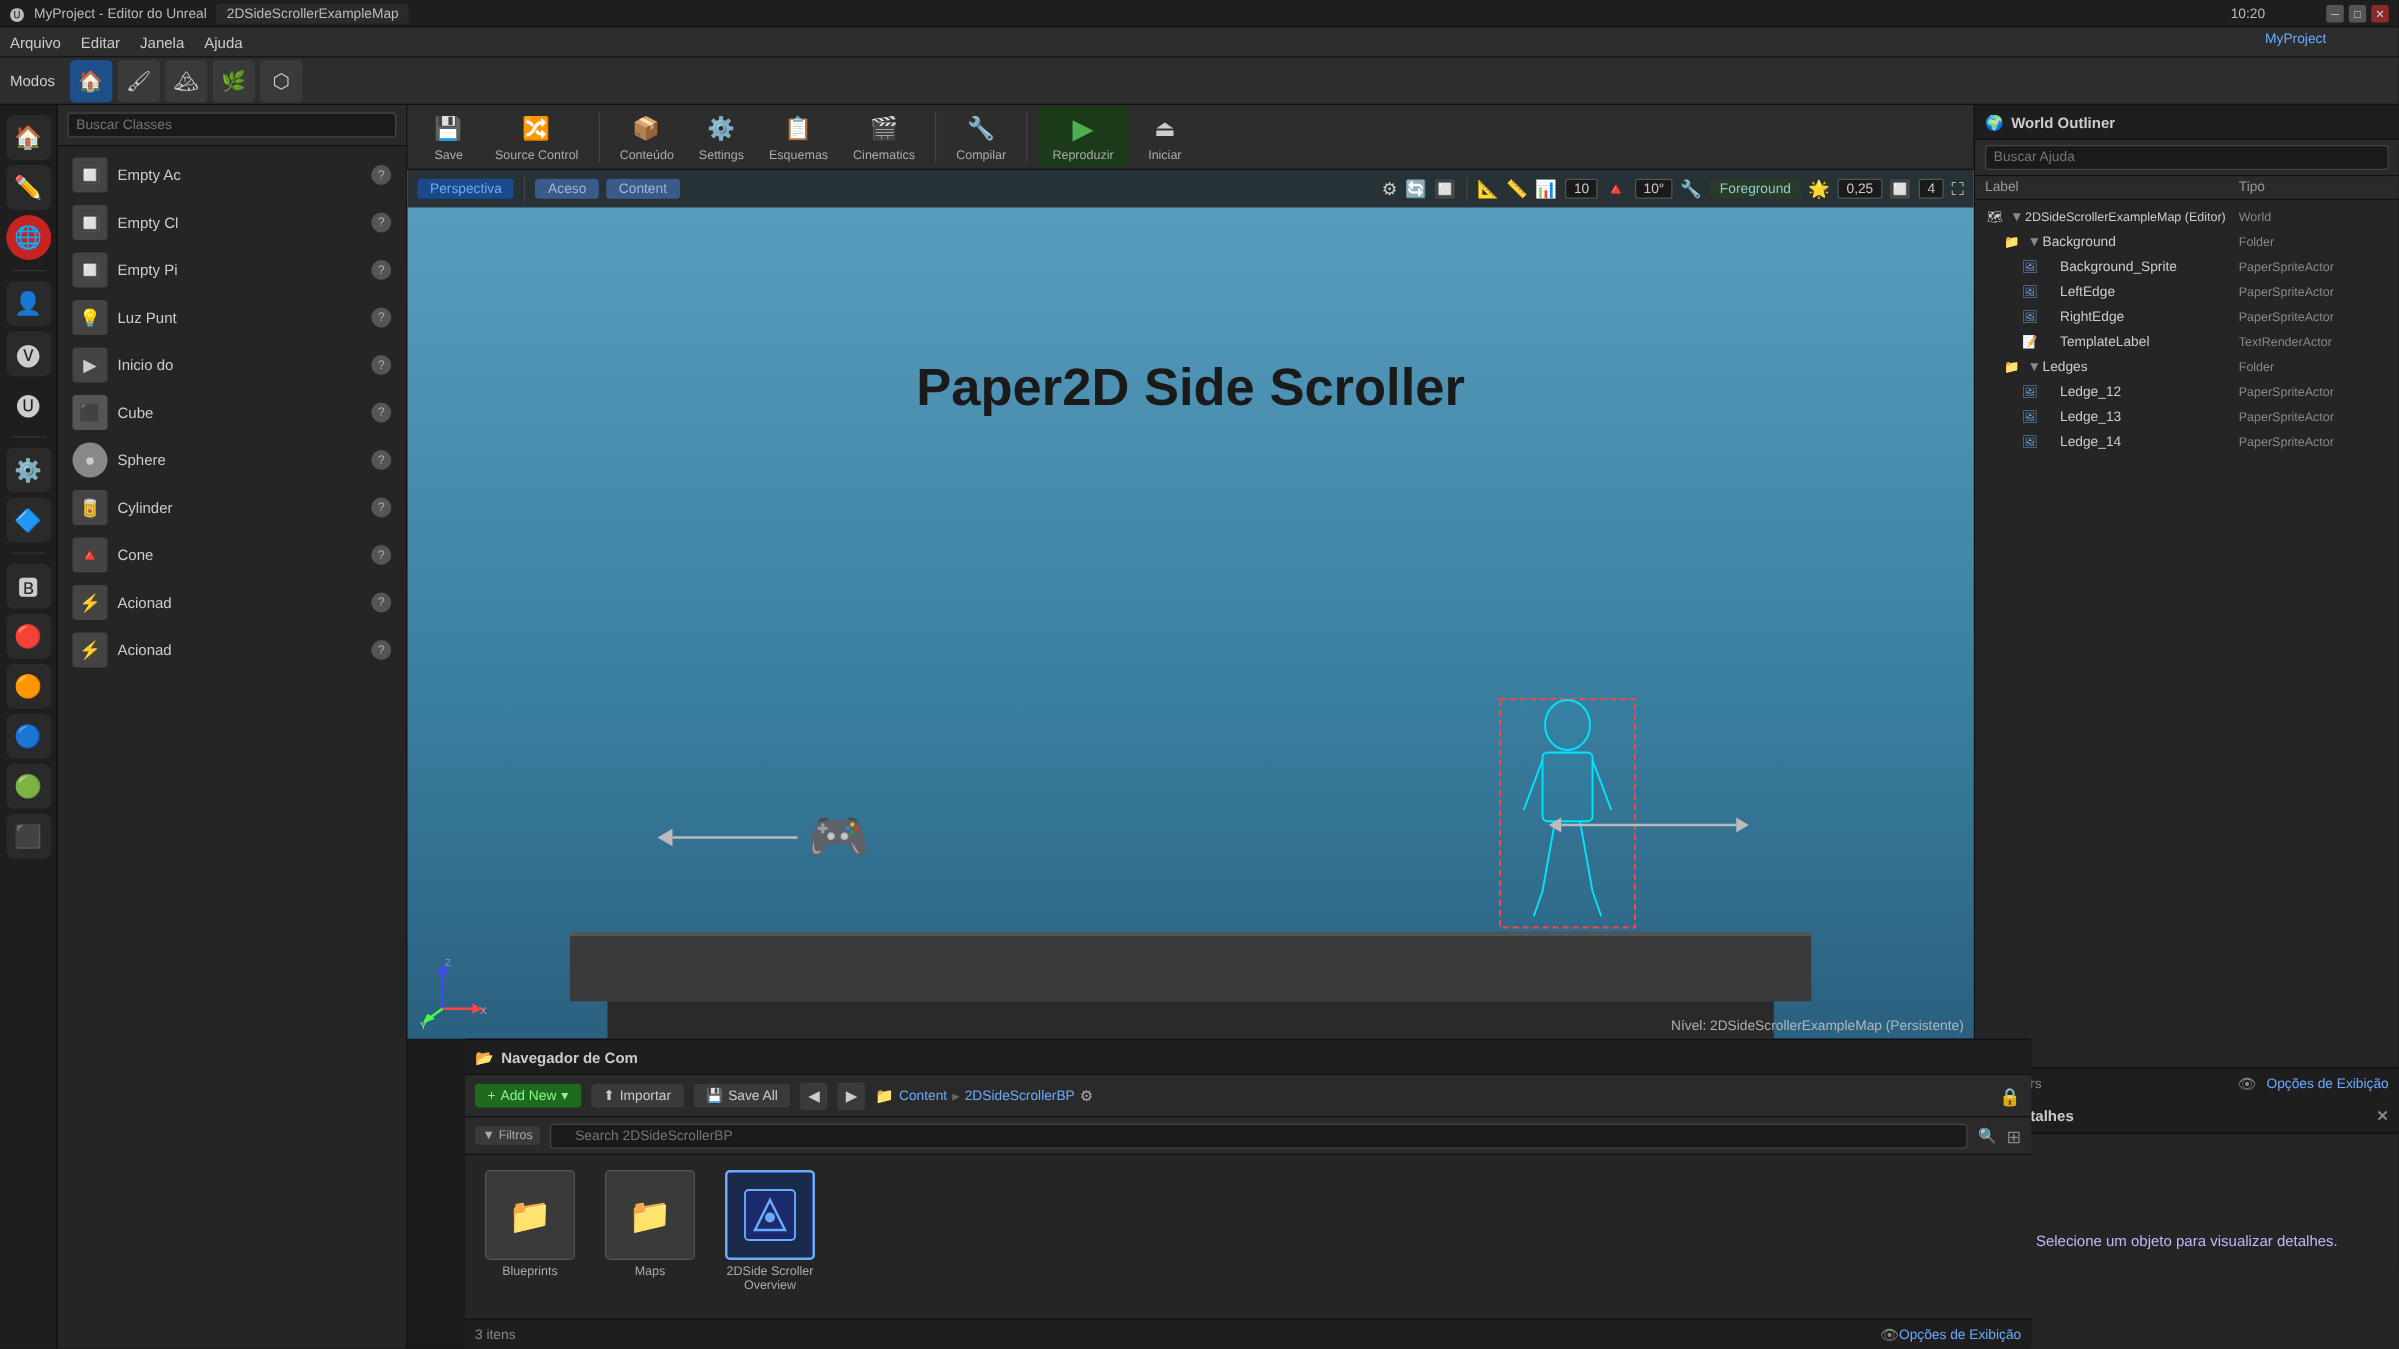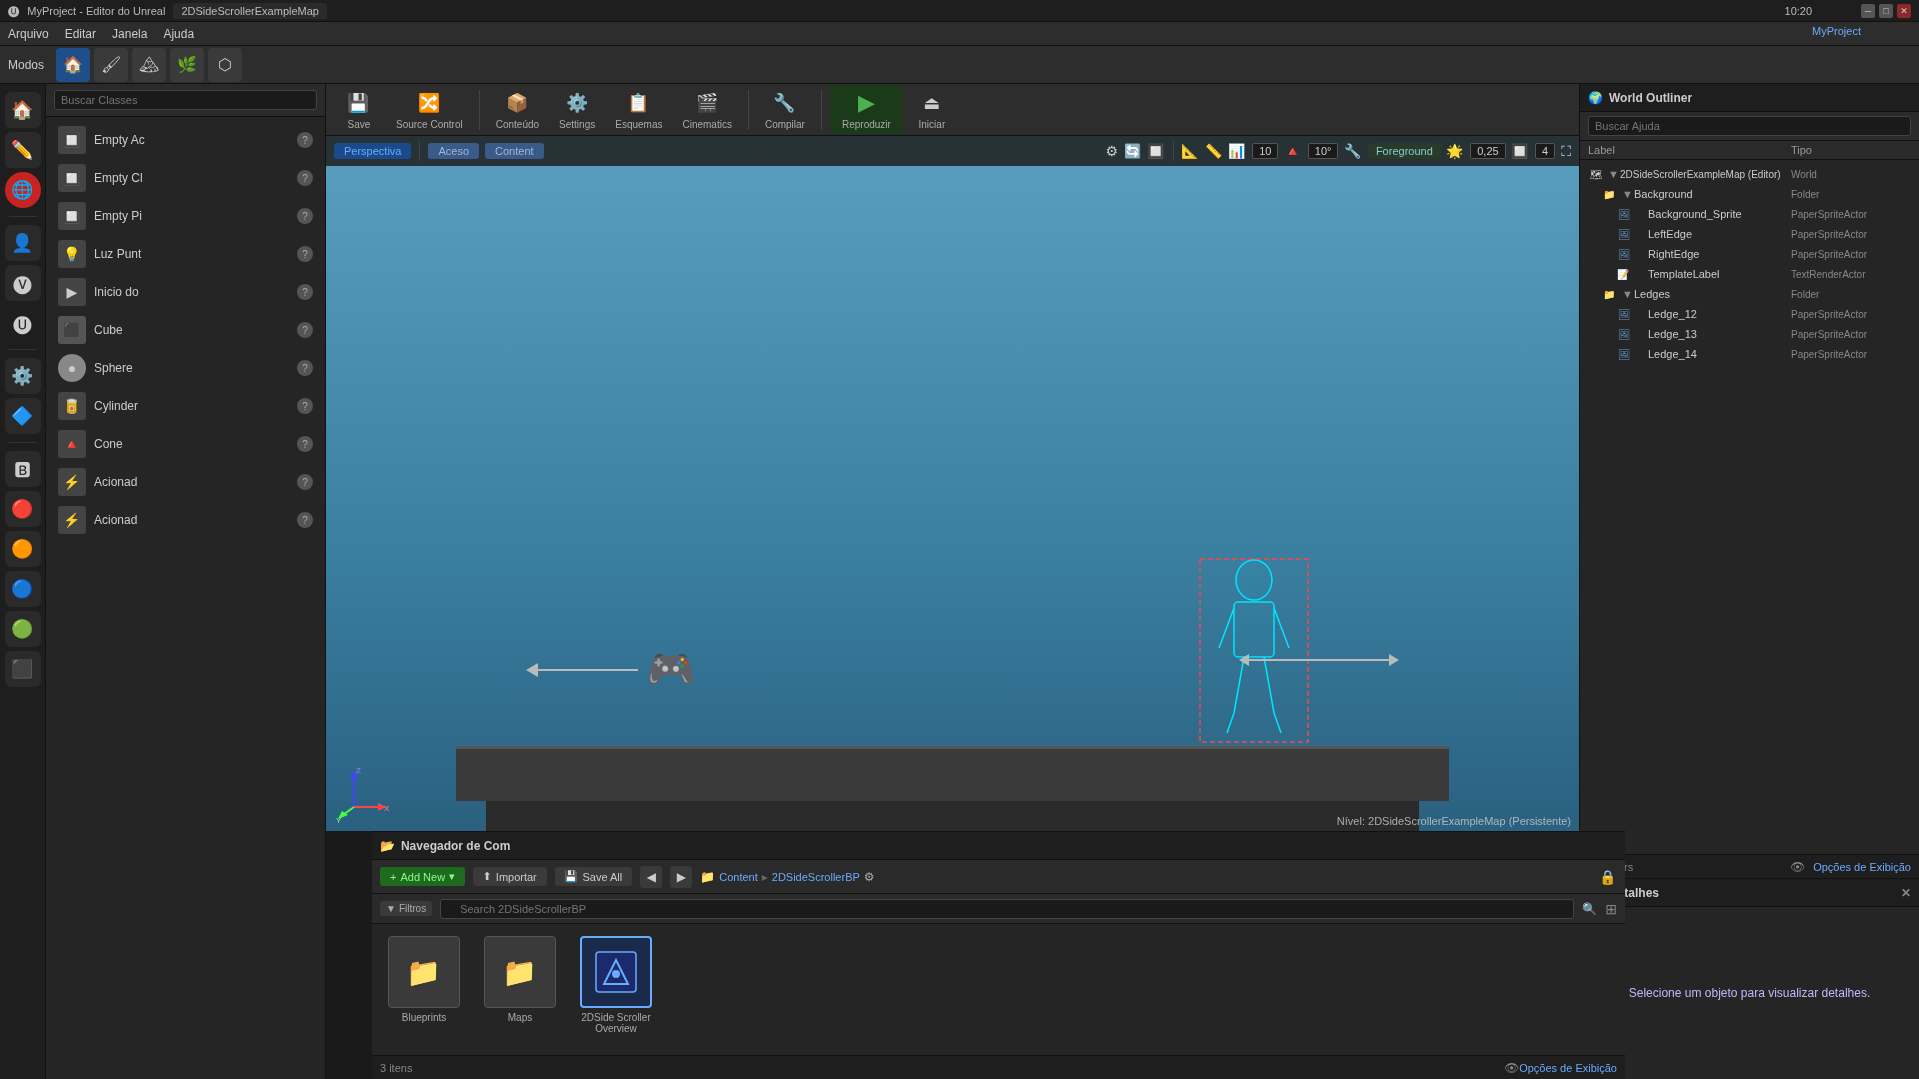--- a/index.html
+++ b/index.html
@@ -766,20 +766,21 @@
           <span style="color:#ccc;font-size:14px;cursor:pointer;">🌟</span>
           <span class="vp-num">0,25</span>
           <span style="color:#ccc;font-size:14px;cursor:pointer;">🔲</span>
           <span class="vp-num">4</span>
           <span style="color:#ccc;font-size:14px;cursor:pointer;">⛶</span>
         </div>
       </div>
 
       <div id="viewport-content">
 
+        <div id="scene-title">Paper2D Side Scroller</div>
 
         <div id="platform-shadow"></div>
         <div id="platform"></div>
 
         <div style="position:absolute;bottom:130px;left:200px;">
 
           <div style="display:flex;align-items:center;margin-bottom:8px;">
             <div style="width:0;height:0;border-top:7px solid transparent;border-bottom:7px solid transparent;border-right:12px solid #bbb;"></div>
             <div style="height:2px;width:100px;background:#bbb;"></div>
             <div style="font-size:40px;margin:0 8px;">🎮</div>

